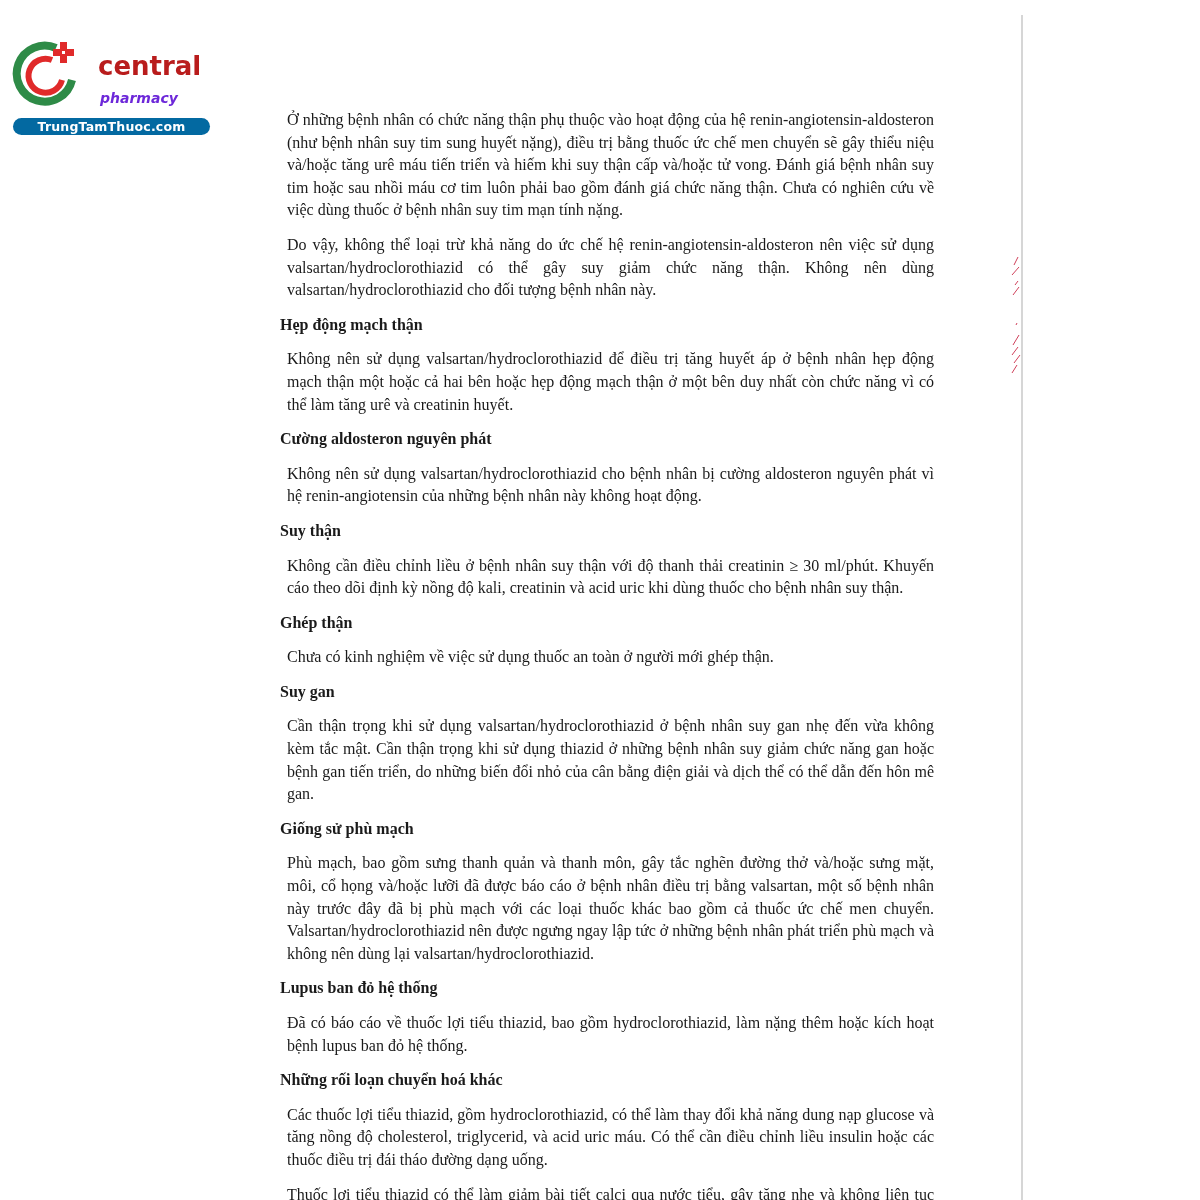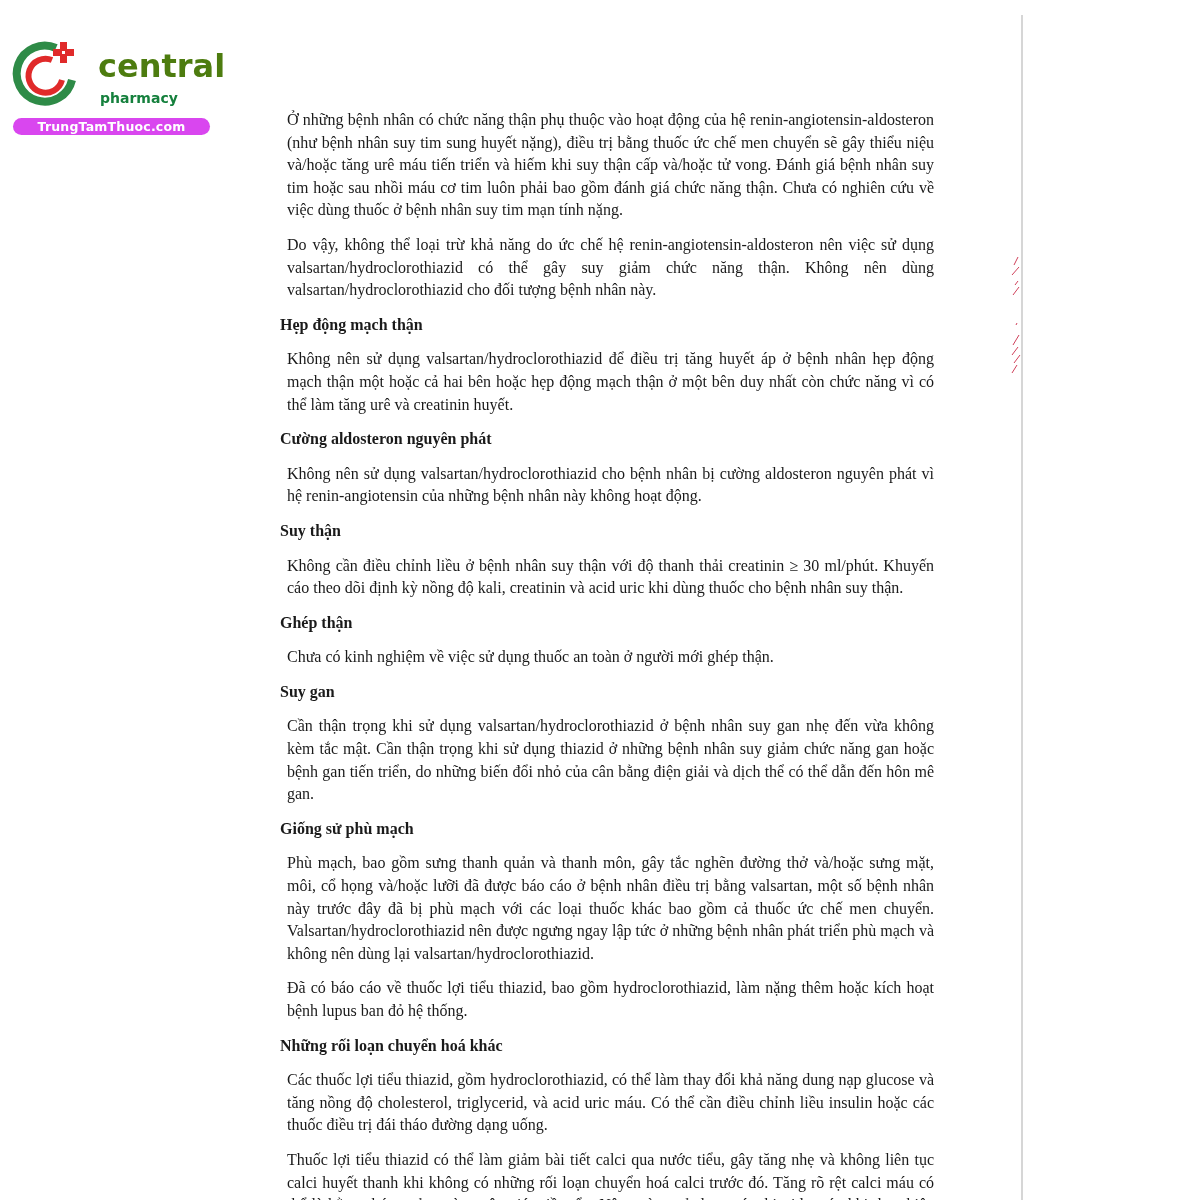--- a/index.html
+++ b/index.html
@@ -2,23 +2,23 @@
 <html><head>
   <meta charset="utf-8">
   <style>
     html, body { margin: 0; padding: 0; }
     body {
       width: 1200px; height: 1200px; background: #ffffff; position: relative; overflow: hidden;
       font-family: "Liberation Serif", "DejaVu Serif", serif; color: #1a1a1a;
     }
     .logo { position: absolute; left: 10px; top: 38px; width: 205px; height: 100px; }
     .logo-mark { position: absolute; left: 2px; top: 2px; width: 68px; height: 68px; }
-    .logo-word { position: absolute; left: 88px; top: 8px; font-family: "DejaVu Sans", sans-serif; font-size: 32px; font-weight: bold; color: #4d7c0f; letter-spacing: 0px; line-height: 40px; }
-    .logo-sub { position: absolute; left: 90px; top: 52px; font-family: "DejaVu Sans", sans-serif; font-size: 14px; font-weight: bold; color: #15803d; line-height: 16px; }
-    .logo-banner { position: absolute; left: 3px; top: 80px; width: 197px; height: 17px; background: #d946ef; border-radius: 9px; color: #fff; font-family: "DejaVu Sans", sans-serif; font-weight: bold; font-size: 12.5px; line-height: 17px; text-align: center; letter-spacing: 0.2px; }
+    .logo-word { position: absolute; left: 88px; top: 8px; font-family: "DejaVu Sans", sans-serif; font-size: 26px; font-weight: bold; color: #b91c1c; letter-spacing: 0px; line-height: 40px; }
+    .logo-sub { position: absolute; left: 90px; top: 52px; font-family: "DejaVu Sans", sans-serif; font-size: 14px; font-weight: bold; color: #6d28d9; line-height: 16px; font-style: italic; }
+    .logo-banner { position: absolute; left: 3px; top: 80px; width: 197px; height: 17px; background: #0369a1; border-radius: 9px; color: #fff; font-family: "DejaVu Sans", sans-serif; font-weight: bold; font-size: 12.5px; line-height: 17px; text-align: center; letter-spacing: 0.2px; }
 
     .page-edge { position: absolute; left: 1021px; top: 15px; width: 2px; height: 1185px; background: #d6d6d6; }
     .stamp { position: absolute; left: 1010px; top: 255px; width: 14px; height: 130px; }
 
     .doc { position: absolute; left: 275px; top: 97px; width: 671px; font-size: 16px; line-height: 22.6px; }
     .doc p { margin: 12px; text-align: justify; }
     .doc h3 { margin: 5px; font-size: 16px; font-weight: bold; line-height: 22.6px; }
   </style>
 </head>
 <body>
@@ -59,19 +59,20 @@
 
   <h3>Ghép thận</h3>
   <p>Chưa có kinh nghiệm về việc sử dụng thuốc an toàn ở người mới ghép thận.</p>
 
   <h3>Suy gan</h3>
   <p>Cần thận trọng khi sử dụng valsartan/hydroclorothiazid ở bệnh nhân suy gan nhẹ đến vừa không kèm tắc mật. Cần thận trọng khi sử dụng thiazid ở những bệnh nhân suy giảm chức năng gan hoặc bệnh gan tiến triển, do những biến đổi nhỏ của cân bằng điện giải và dịch thể có thể dẫn đến hôn mê gan.</p>
 
   <h3>Giống sử phù mạch</h3>
   <p>Phù mạch, bao gồm sưng thanh quản và thanh môn, gây tắc nghẽn đường thở và/hoặc sưng mặt, môi, cổ họng và/hoặc lưỡi đã được báo cáo ở bệnh nhân điều trị bằng valsartan, một số bệnh nhân này trước đây đã bị phù mạch với các loại thuốc khác bao gồm cả thuốc ức chế men chuyển. Valsartan/hydroclorothiazid nên được ngưng ngay lập tức ở những bệnh nhân phát triển phù mạch và không nên dùng lại valsartan/hydroclorothiazid.</p>
 
+  <h3>Lupus ban đỏ hệ thống</h3>
   <p>Đã có báo cáo về thuốc lợi tiểu thiazid, bao gồm hydroclorothiazid, làm nặng thêm hoặc kích hoạt bệnh lupus ban đỏ hệ thống.</p>
 
   <h3>Những rối loạn chuyển hoá khác</h3>
   <p>Các thuốc lợi tiểu thiazid, gồm hydroclorothiazid, có thể làm thay đổi khả năng dung nạp glucose và tăng nồng độ cholesterol, triglycerid, và acid uric máu. Có thể cần điều chỉnh liều insulin hoặc các thuốc điều trị đái tháo đường dạng uống.</p>
   <p>Thuốc lợi tiểu thiazid có thể làm giảm bài tiết calci qua nước tiểu, gây tăng nhẹ và không liên tục calci huyết thanh khi không có những rối loạn chuyển hoá calci trước đó. Tăng rõ rệt calci máu có thể là bằng chứng của cường cận giáp tiềm ẩn. Nên ngừng sử dụng các thiazid trước khi thực hiện kiểm tra chức năng tuyến cận giáp.</p>
 
 </div>
 
 </body></html>

